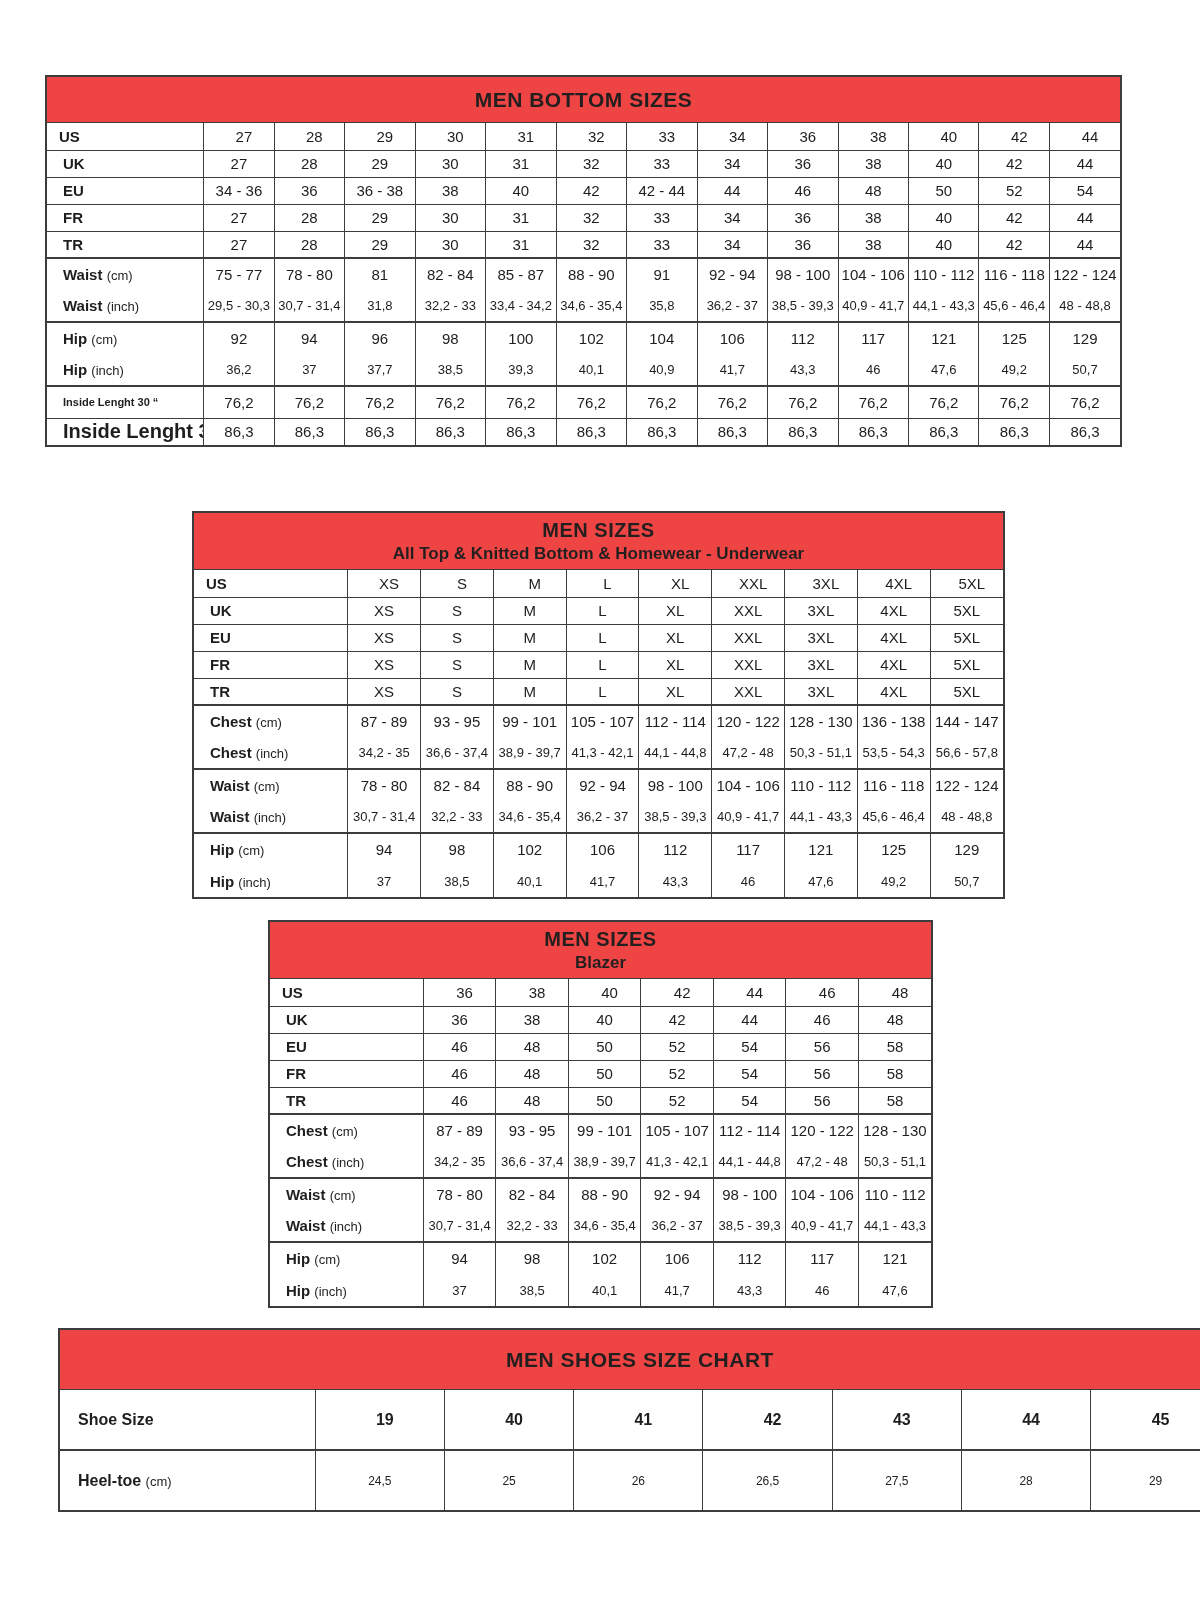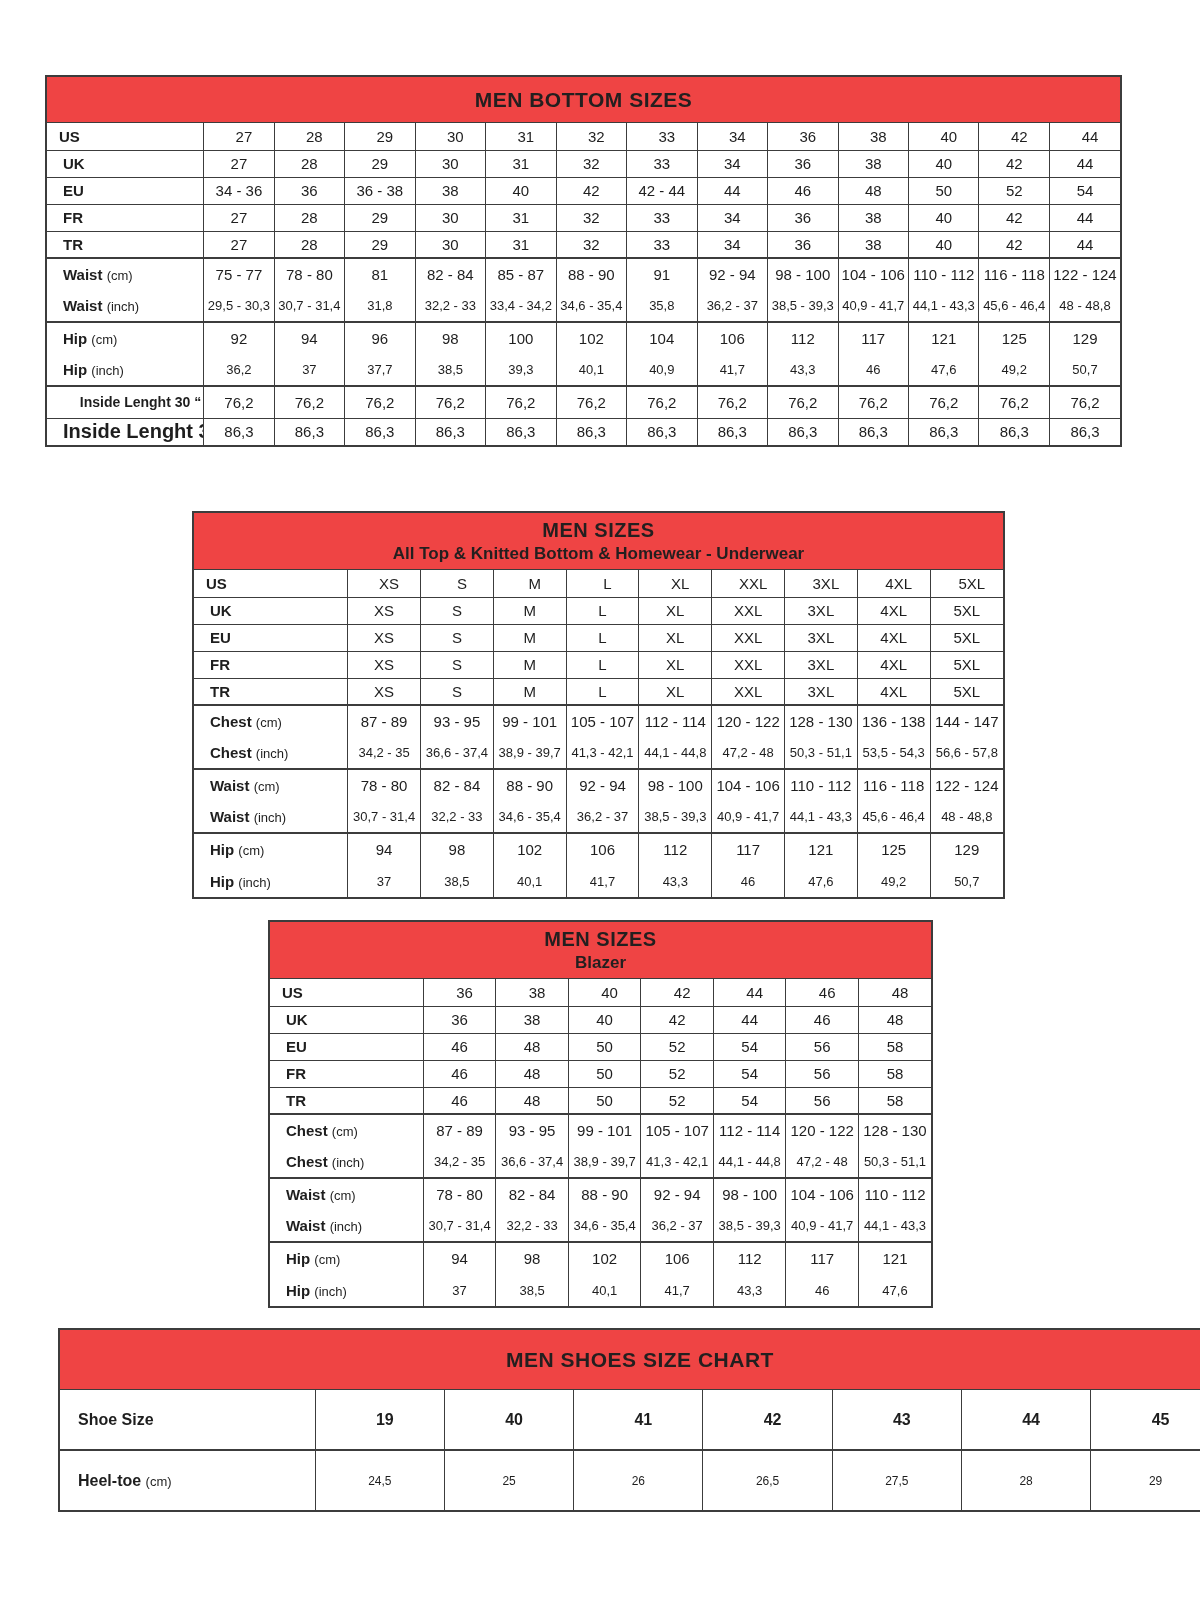--- a/index.html
+++ b/index.html
@@ -226,21 +226,21 @@
             <td>40,1</td>
             <td>40,9</td>
             <td>41,7</td>
             <td>43,3</td>
             <td>46</td>
             <td>47,6</td>
             <td>49,2</td>
             <td>50,7</td>
           </tr>
           <tr class="grp">
-            <td class="label-cell" style="font-size: 14px; text-align: right;">Inside Lenght 30 “</td>
+            <td class="label-cell" style="font-size: 11px;">Inside Lenght 30 “</td>
             <td>76,2</td>
             <td>76,2</td>
             <td>76,2</td>
             <td>76,2</td>
             <td>76,2</td>
             <td>76,2</td>
             <td>76,2</td>
             <td>76,2</td>
             <td>76,2</td>
             <td>76,2</td>

